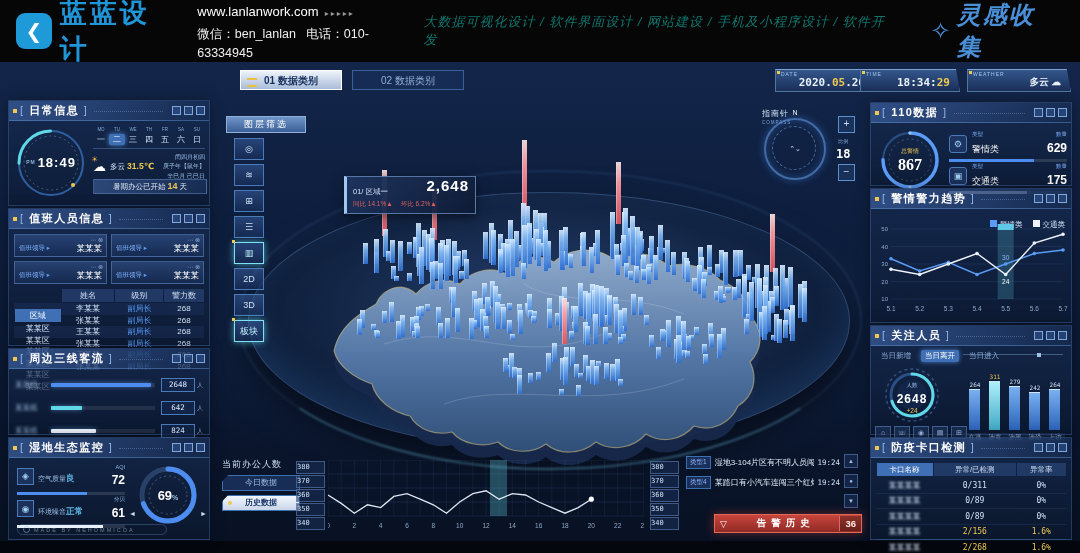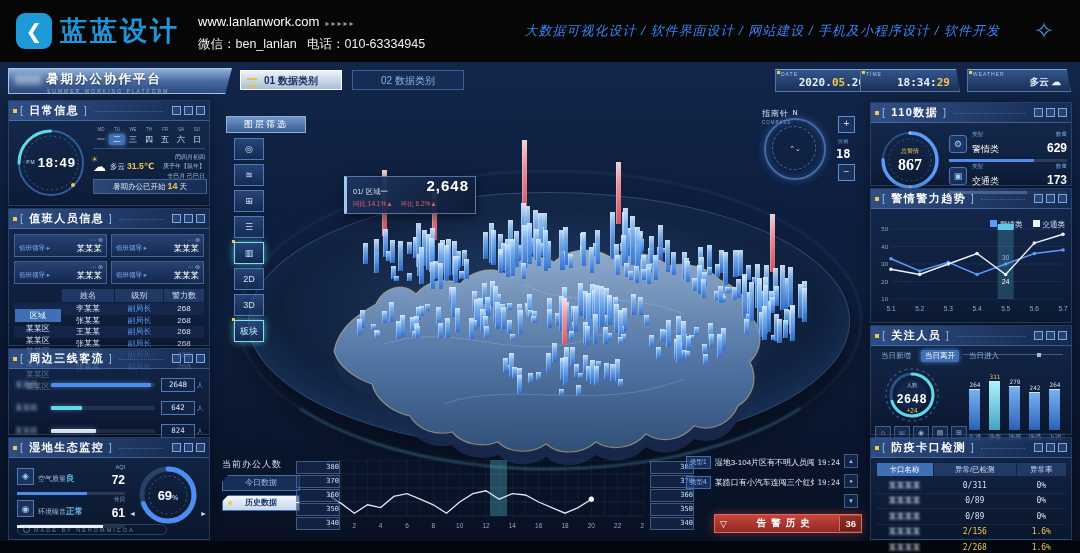--- a/index.html
+++ b/index.html
@@ -8,21 +8,21 @@
   
   .site-header{position:absolute;top:0;left:0;width:1080px;height:62px;background:#060606;
     display:flex;align-items:center;z-index:50;}
   .logo-mark{width:36px;height:36px;margin-left:16px;border-radius:9px;background:#1e9ad9;
     color:#fff;font-weight:bold;font-size:20px;display:flex;align-items:center;justify-content:center;}
   .logo-text{color:#2095d8;font-size:27px;font-weight:bold;letter-spacing:3px;margin-left:8px;}
   .contact{margin-left:18px;line-height:1.5;}
   .contact .site{color:#fff;font-size:13px;}
   .contact .arrows{color:#9a9a9a;font-size:8px;letter-spacing:2px;margin-left:6px;}
   .contact .line2{color:#efefef;font-size:12.5px;margin-top:2px;}
-  .services{margin-left:auto;color:#3b82f6;font-size:13px;font-style:italic;letter-spacing:1px;}
+  .services{margin-left:auto;color:#0f766e;font-size:13px;font-style:italic;letter-spacing:1px;}
   .collect{display:flex;align-items:center;margin-left:34px;margin-right:20px;}
   .collect .star{color:#4a90d9;font-size:24px;margin-right:6px;}
   .collect .ctext{color:#4a90d9;font-size:24px;font-weight:bold;font-style:italic;letter-spacing:2px;}
   
   #dash{position:absolute;top:62px;left:0;width:1080px;height:491px;
     background:linear-gradient(180deg,#13264a 0%,#0d1d3c 35%,#0a162e 75%,#081122 100%);}
   #dash:before{content:"";position:absolute;inset:0;
     background:radial-gradient(ellipse 55% 45% at 50% 55%,rgba(70,120,200,.18),rgba(0,0,0,0) 70%);}
   .dash-footer{position:absolute;left:0;bottom:0;width:100%;height:12px;background:#04070e;z-index:6;}
   
@@ -179,22 +179,22 @@
   .office{position:absolute;left:222px;top:396px;width:100px;z-index:10;}
   .office .ol{font-size:9px;color:#cfe0f5;letter-spacing:1px;}
   .office .ov{font-size:25px;font-weight:bold;color:#f5c842;font-family:"DejaVu Sans Mono",monospace;line-height:1;}
   .office .od{font-size:9px;color:#f5c842;vertical-align:10px;}
   .obtn{width:76px;height:14px;line-height:14px;text-align:center;font-size:8px;margin-top:4px;cursor:pointer;
     background:rgba(40,70,130,.5);border:1px solid #3a6fb0;color:#9fc0e8;position:relative;
     clip-path:polygon(8% 0,100% 0,100% 100%,0 100%,0 40%);}
   .obtn.active{background:linear-gradient(180deg,#f2f6fc,#c9d6ea);color:#1c3a6e;font-weight:bold;}
   .obtn.active:before{content:"";position:absolute;left:5px;top:5px;width:4px;height:4px;border-radius:50%;background:#f0c850;}
   .ybox{position:absolute;width:27px;height:11px;line-height:11px;border:1px solid rgba(120,160,220,.45);
-    background:rgba(25,45,85,.6);color:#cfe0f5;font-size:7px;text-align:right;z-index:10;
-    font-family:"DejaVu Sans Mono",monospace;padding-left:15px;}
+    background:rgba(25,45,85,.6);color:#cfe0f5;font-size:7px;text-align:left;z-index:10;
+    font-family:"DejaVu Sans Mono",monospace;}
   #office-chart{position:absolute;left:328px;top:398px;z-index:9;}
   .alerts{position:absolute;left:686px;top:392px;width:154px;z-index:10;}
   .alert-row{display:flex;align-items:center;height:16px;margin-bottom:4px;}
   .alert-row .tag{border:1px solid #3a6fb0;background:rgba(40,70,130,.55);color:#8fb6ff;font-size:6.5px;
     padding:1px 3px;margin-right:4px;white-space:nowrap;}
   .alert-row .atext{flex:1;font-size:8px;color:#dfe8f5;white-space:nowrap;overflow:hidden;}
   .alert-row .atime{font-size:7.5px;color:#cfe0f5;margin-left:3px;font-family:"DejaVu Sans Mono",monospace;}
   .acol{position:absolute;left:844px;top:392px;width:14px;z-index:10;}
   .abtn{width:14px;height:14px;box-sizing:border-box;border:1px solid rgba(120,160,220,.45);
     background:rgba(25,45,85,.65);color:#9fc0e8;font-size:6px;text-align:center;line-height:12px;
@@ -266,29 +266,26 @@
 <div class="site-header">
   <div class="logo-mark">❮</div>
   <div class="logo-text">蓝蓝设计</div>
   <div class="contact">
     <div><span class="site">www.lanlanwork.com</span><span class="arrows">▸▸▸▸▸</span></div>
     <div class="line2"><span>微信：ben_lanlan</span>&nbsp;&nbsp;&nbsp;<span>电话：010-63334945</span></div>
   </div>
   <div class="services">大数据可视化设计 / 软件界面设计 / 网站建设 / 手机及小程序设计 / 软件开发</div>
   <div class="collect">
     <span class="star">✧</span>
+    <span class="ctext">灵感收集</span>
   </div>
 </div>
 
 <div id="dash">
 
-  <div class="title-plate">
-    <span class="blurbox"></span><span class="t">暑期办公协作平台</span>
-    <span class="sub">SUMMER WORKING PLATFORM</span>
-  </div>
   <div class="tab tab1">01 数据类别</div>
   <div class="tab tab2">02 数据类别</div>
 
   <div class="info-plate plate-date">
     <i class="dot"></i>
       <span class="lbl">DATE</span>
     <span class="val"><span>2020.</span><span class="y">05</span><span>.26</span></span>
   </div>
   <div class="info-plate plate-time">
     <i class="dot"></i>
@@ -911,21 +908,21 @@
         <span class="rv"><span class="cl">数量</span><span class="cv">629</span></span>
       </div>
       <div class="rbar">
           <i style="width: 72%; background: rgb(77, 141, 240);"></i>
         </div>
     </div>
     <div class="r110" style="top:60px;">
       <div class="hrow">
         <span class="ricon">▣</span>
         <span><span class="tl">类型</span><span class="tn">交通类</span></span>
-        <span class="rv"><span class="cl">数量</span><span class="cv">173</span></span>
+        <span class="rv"><span class="cl">数量</span><span class="cv">175</span></span>
       </div>
       <div class="rbar">
           <i style="width: 66%; background: rgb(233, 241, 251);"></i>
         </div>
     </div>
   </div>
 
   <div class="panel rpan" style="top:126px;height:135px;">
     <div class="ph">
         <span class="tick"></span>

